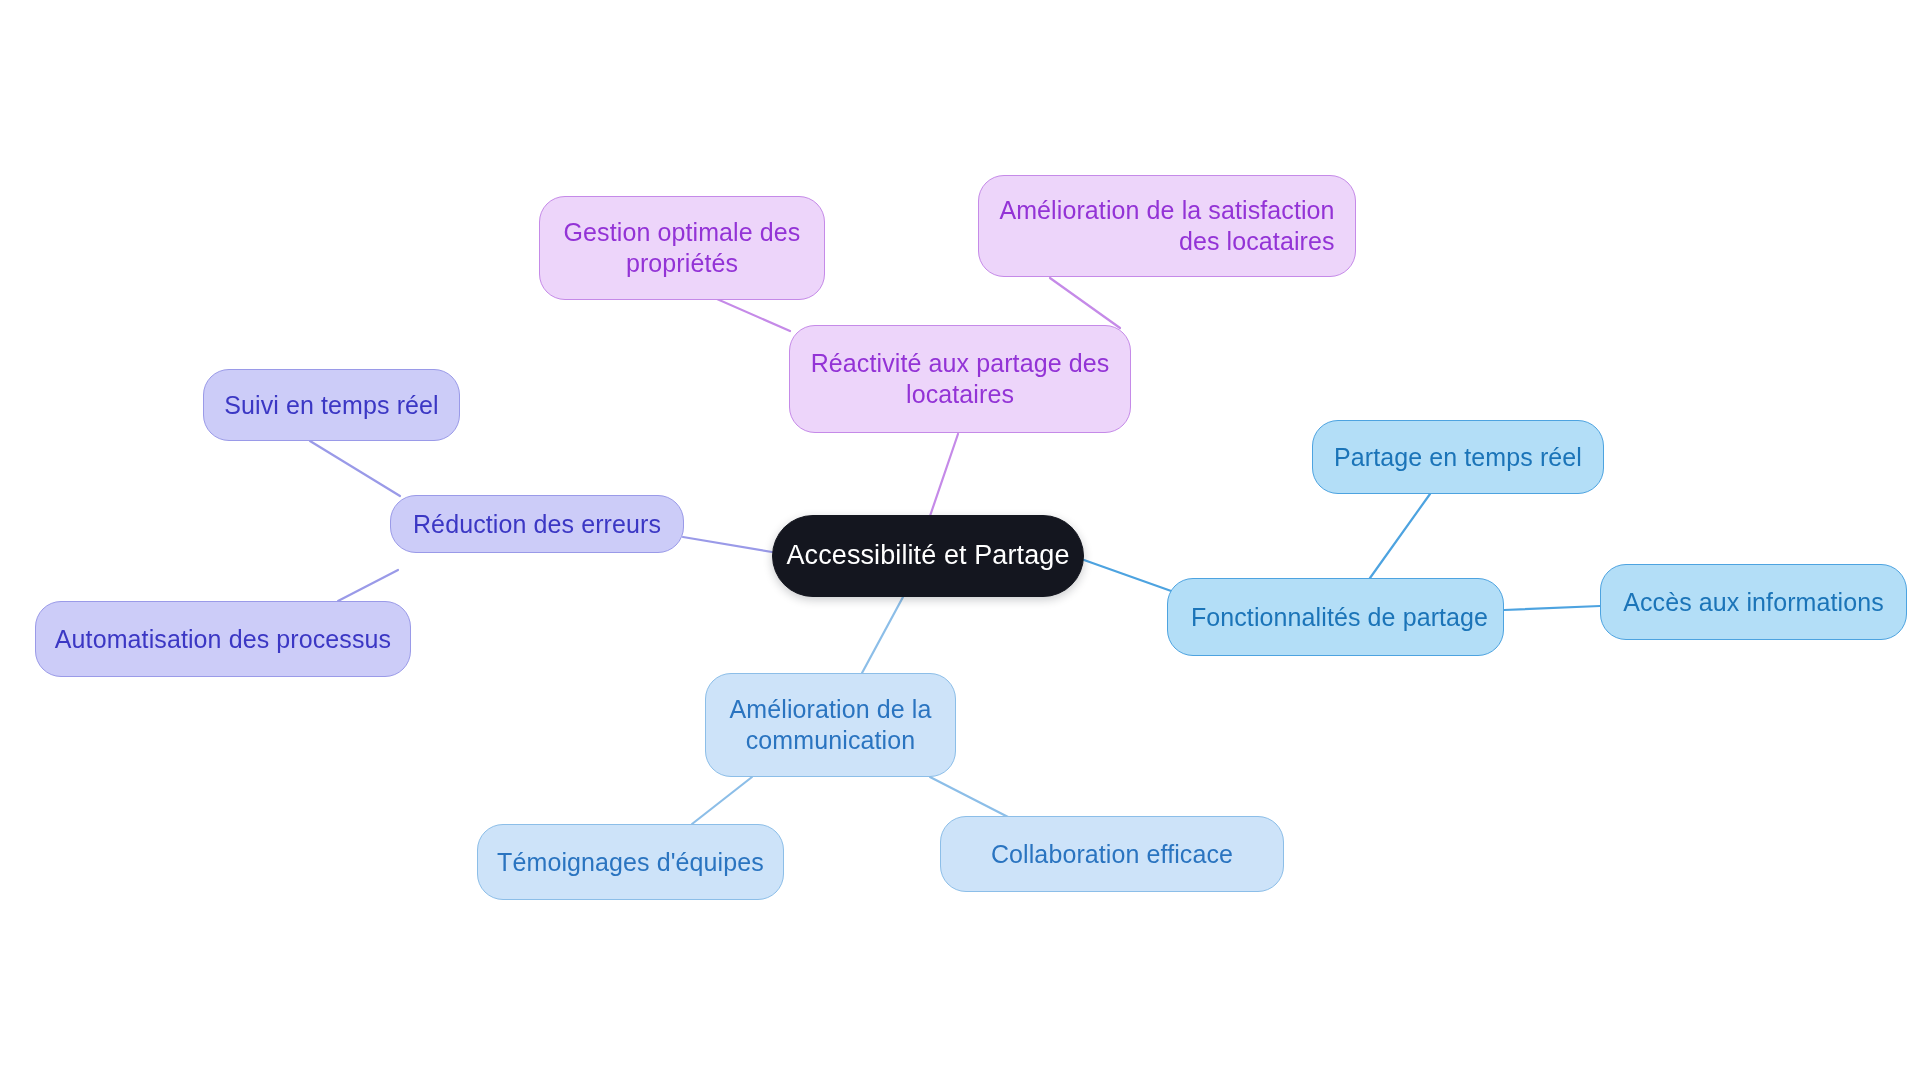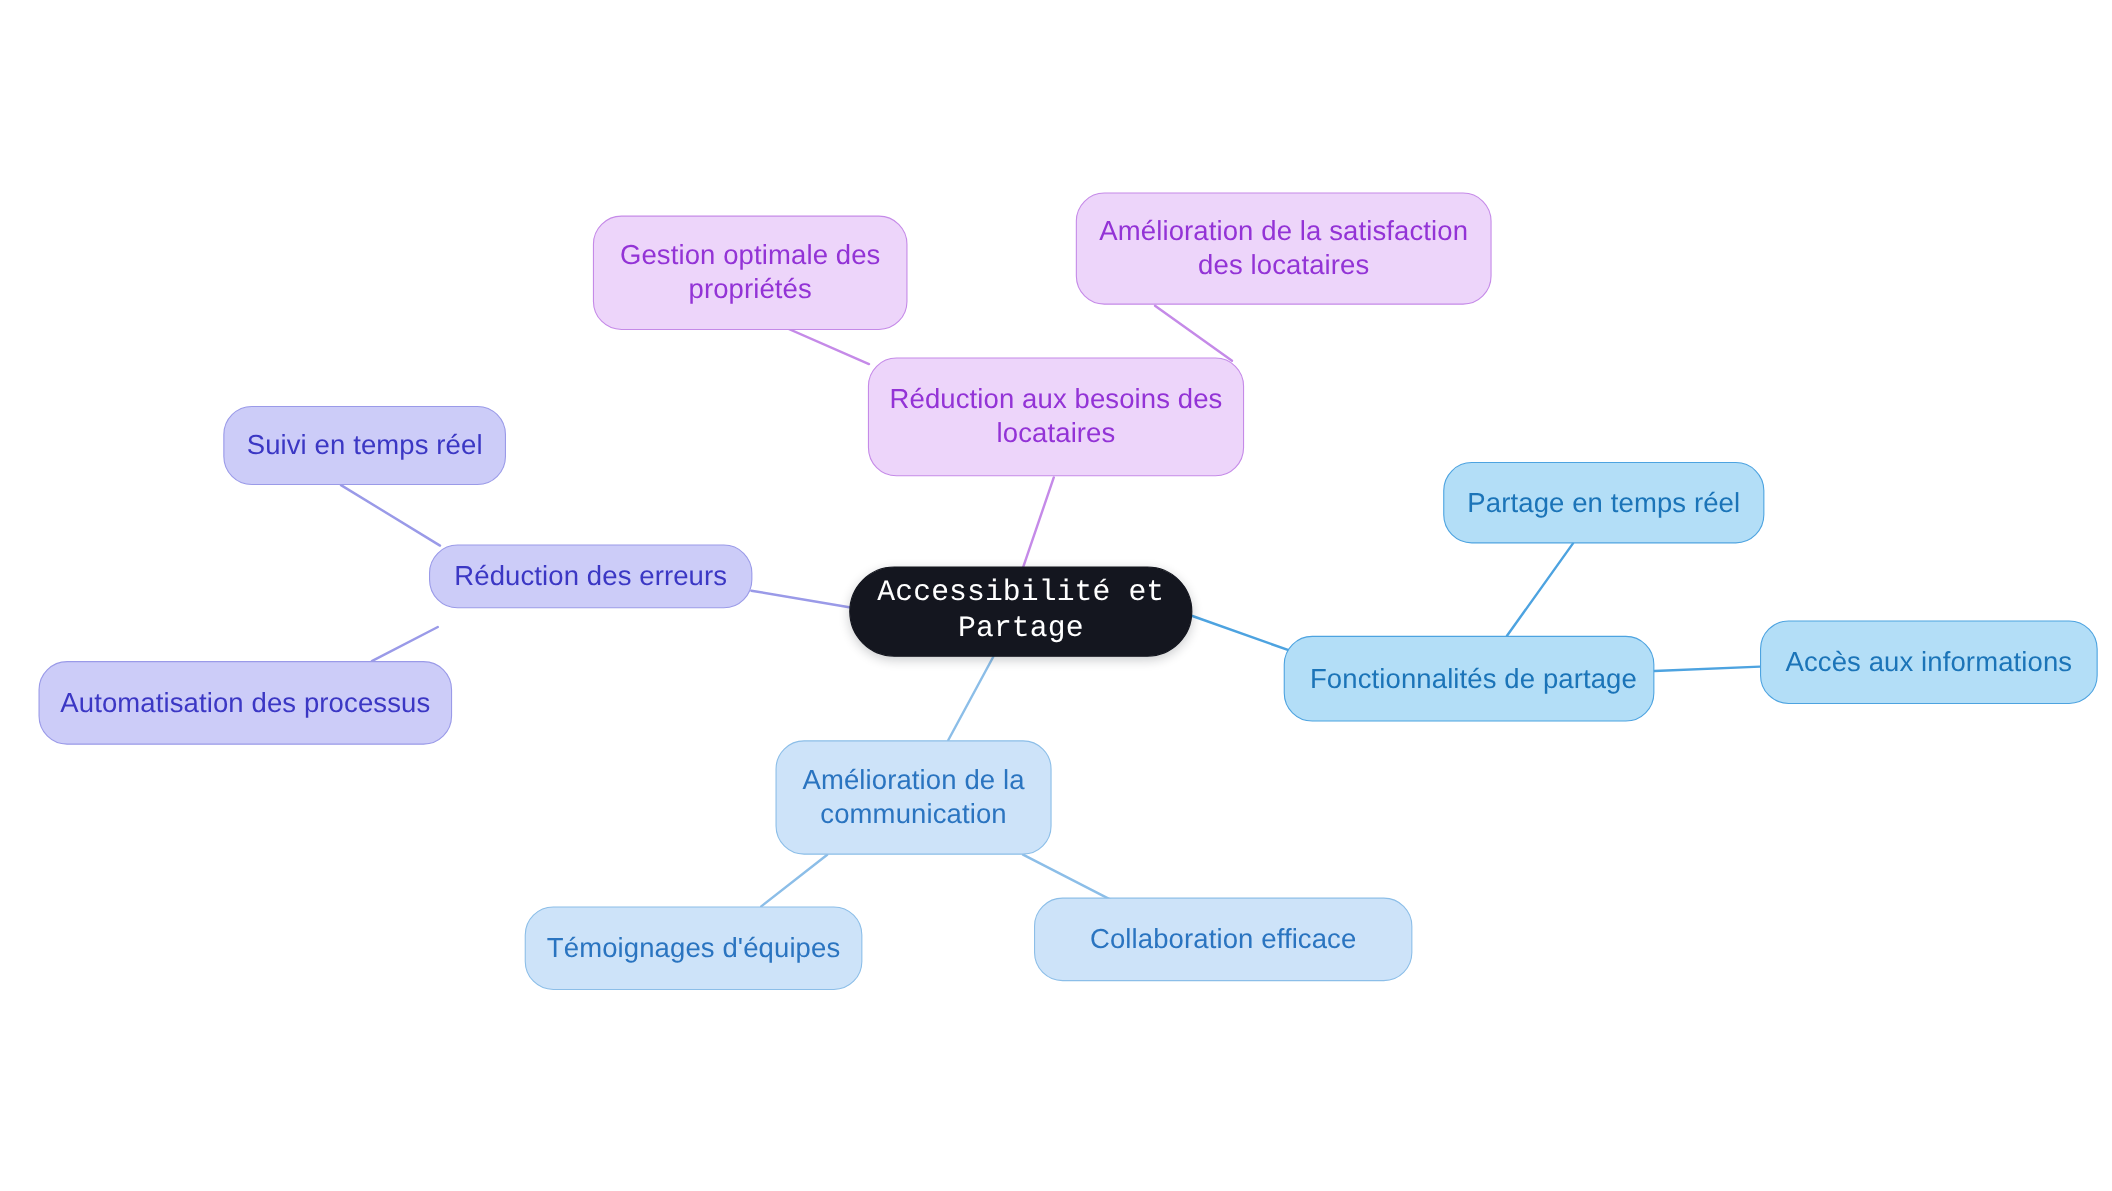--- a/index.html
+++ b/index.html
@@ -65,26 +65,26 @@
       <line x1="400" y1="496" x2="310" y2="441" stroke="#9a9ae8" stroke-width="2.2" stroke-linecap="round"></line>
       <line x1="398" y1="570" x2="338" y2="601" stroke="#9a9ae8" stroke-width="2.2" stroke-linecap="round"></line>
       <line x1="1084" y1="560" x2="1174" y2="592" stroke="#4da3e0" stroke-width="2.2" stroke-linecap="round"></line>
       <line x1="1370" y1="578" x2="1430" y2="494" stroke="#4da3e0" stroke-width="2.2" stroke-linecap="round"></line>
       <line x1="1504" y1="610" x2="1600" y2="606" stroke="#4da3e0" stroke-width="2.2" stroke-linecap="round"></line>
       <line x1="903" y1="597" x2="862" y2="673" stroke="#8cbee8" stroke-width="2.2" stroke-linecap="round"></line>
       <line x1="752" y1="777" x2="692" y2="824" stroke="#8cbee8" stroke-width="2.2" stroke-linecap="round"></line>
       <line x1="930" y1="777" x2="1010" y2="818" stroke="#8cbee8" stroke-width="2.2" stroke-linecap="round"></line>
     </svg>
   <div id="node-layer">
-      <div class="node node-root" style="left: 772px; top: 515px; width: 312px; height: 82px; font-family: Liberation Mono, monospace;">Accessibilité et Partage</div>
-      <div class="node node-l1" style="left: 789px; top: 325px; width: 342px; height: 108px; background: rgb(237, 213, 250); border-color: rgb(197, 138, 232); color: rgb(147, 51, 214);">Réduction aux besoins des
+      <div class="node node-root" style="left: 772px; top: 515px; width: 312px; height: 82px;">Accessibilité et Partage</div>
+      <div class="node node-l1" style="left: 789px; top: 325px; width: 342px; height: 108px; background: rgb(237, 213, 250); border-color: rgb(197, 138, 232); color: rgb(147, 51, 214);">Réactivité aux partage des
 locataires</div>
       <div class="node node-l2" style="left: 539px; top: 196px; width: 286px; height: 104px; background: rgb(237, 213, 250); border-color: rgb(197, 138, 232); color: rgb(147, 51, 214);">Gestion optimale des
 propriétés</div>
-      <div class="node node-l2" style="left: 978px; top: 175px; width: 378px; height: 102px; background: rgb(237, 213, 250); border-color: rgb(197, 138, 232); color: rgb(147, 51, 214);">Amélioration de la satisfaction
+      <div class="node node-l2" style="left: 978px; top: 175px; width: 378px; height: 102px; background: rgb(237, 213, 250); border-color: rgb(197, 138, 232); color: rgb(147, 51, 214); text-align: right;">Amélioration de la satisfaction
 des locataires</div>
       <div class="node node-l1" style="left: 390px; top: 495px; width: 294px; height: 58px; background: rgb(204, 204, 248); border-color: rgb(154, 154, 232); color: rgb(59, 55, 196);">Réduction des erreurs</div>
       <div class="node node-l2" style="left: 203px; top: 369px; width: 257px; height: 72px; background: rgb(204, 204, 248); border-color: rgb(154, 154, 232); color: rgb(59, 55, 196);">Suivi en temps réel</div>
       <div class="node node-l2" style="left: 35px; top: 601px; width: 376px; height: 76px; background: rgb(204, 204, 248); border-color: rgb(154, 154, 232); color: rgb(59, 55, 196);">Automatisation des processus</div>
       <div class="node node-l1" style="left: 1167px; top: 578px; width: 337px; height: 78px; background: rgb(179, 222, 247); border-color: rgb(77, 163, 224); color: rgb(27, 116, 184); padding-left: 18px;">Fonctionnalités de partage</div>
       <div class="node node-l2" style="left: 1312px; top: 420px; width: 292px; height: 74px; background: rgb(179, 222, 247); border-color: rgb(77, 163, 224); color: rgb(27, 116, 184); text-align: center;">Partage en temps réel</div>
       <div class="node node-l2" style="left: 1600px; top: 564px; width: 307px; height: 76px; background: rgb(179, 222, 247); border-color: rgb(77, 163, 224); color: rgb(27, 116, 184);">Accès aux informations</div>
       <div class="node node-l1" style="left: 705px; top: 673px; width: 251px; height: 104px; background: rgb(205, 227, 249); border-color: rgb(140, 190, 232); color: rgb(42, 116, 192);">Amélioration de la
 communication</div>
       <div class="node node-l2" style="left: 477px; top: 824px; width: 307px; height: 76px; background: rgb(205, 227, 249); border-color: rgb(140, 190, 232); color: rgb(42, 116, 192);">Témoignages d'équipes</div>

